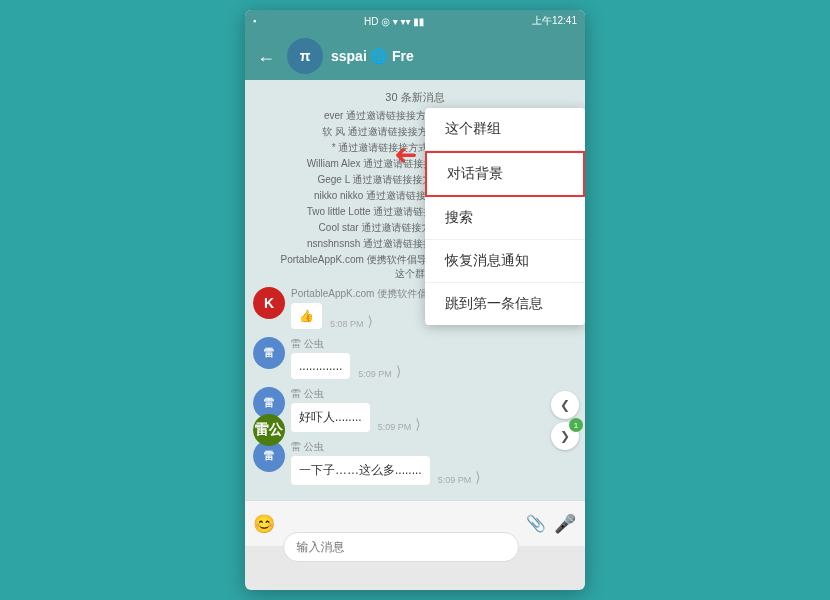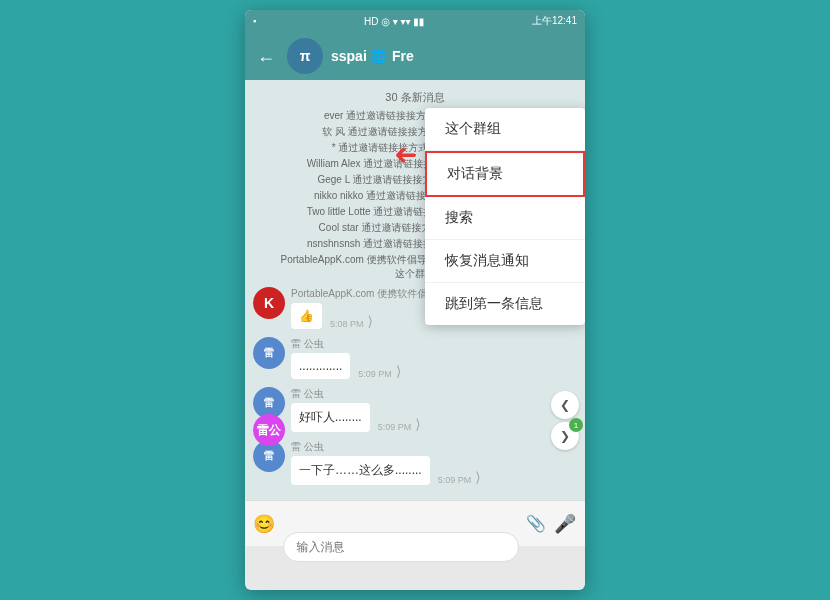--- a/index.html
+++ b/index.html
@@ -265,26 +265,26 @@
     }
 
     
     .bottom-avatar {
       position: absolute;
       left: 8px;
       bottom: 54px;
       width: 32px;
       height: 32px;
       border-radius: 50%;
-      background: #d946ef;
-      display: flex;
-      align-items: center;
-      justify-content: center;
-      color: white;
-      font-size: 12px;
+      background: #4d7c0f;
+      display: flex;
+      align-items: center;
+      justify-content: center;
+      color: white;
+      font-size: 14px;
       font-weight: bold;
     }
   </style>
 </head>
 <body>
 
 <div class="phone-wrapper">
 
   <div class="status-bar">
     <span class="status-left">▪</span>

